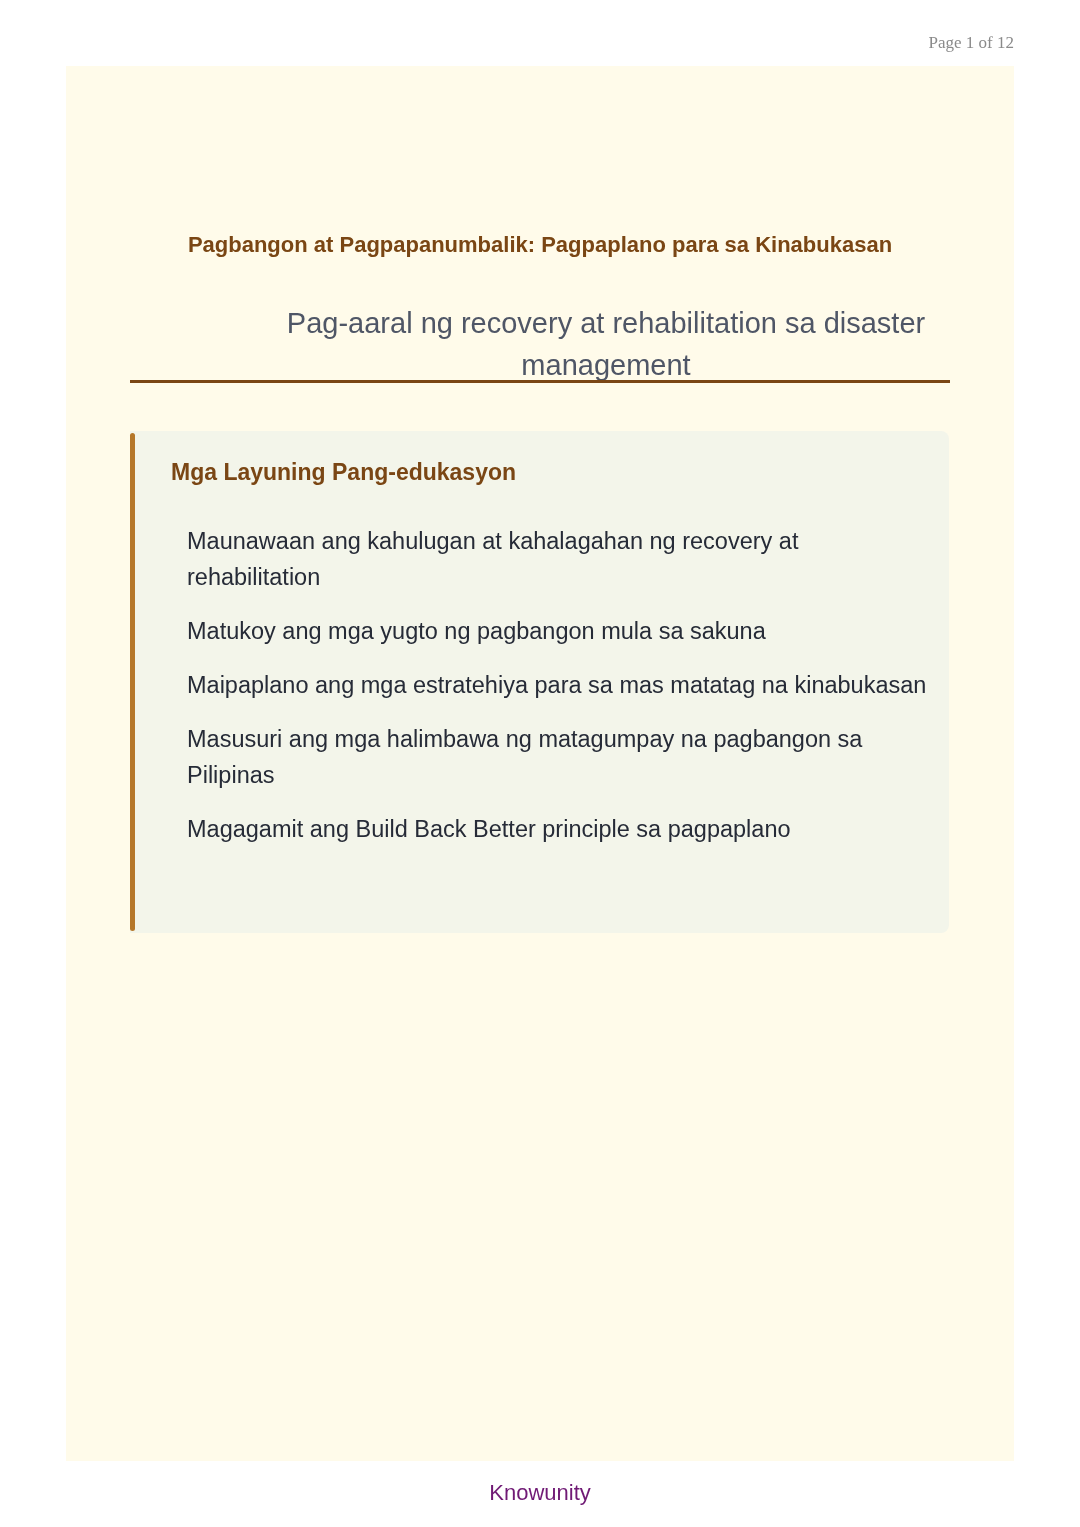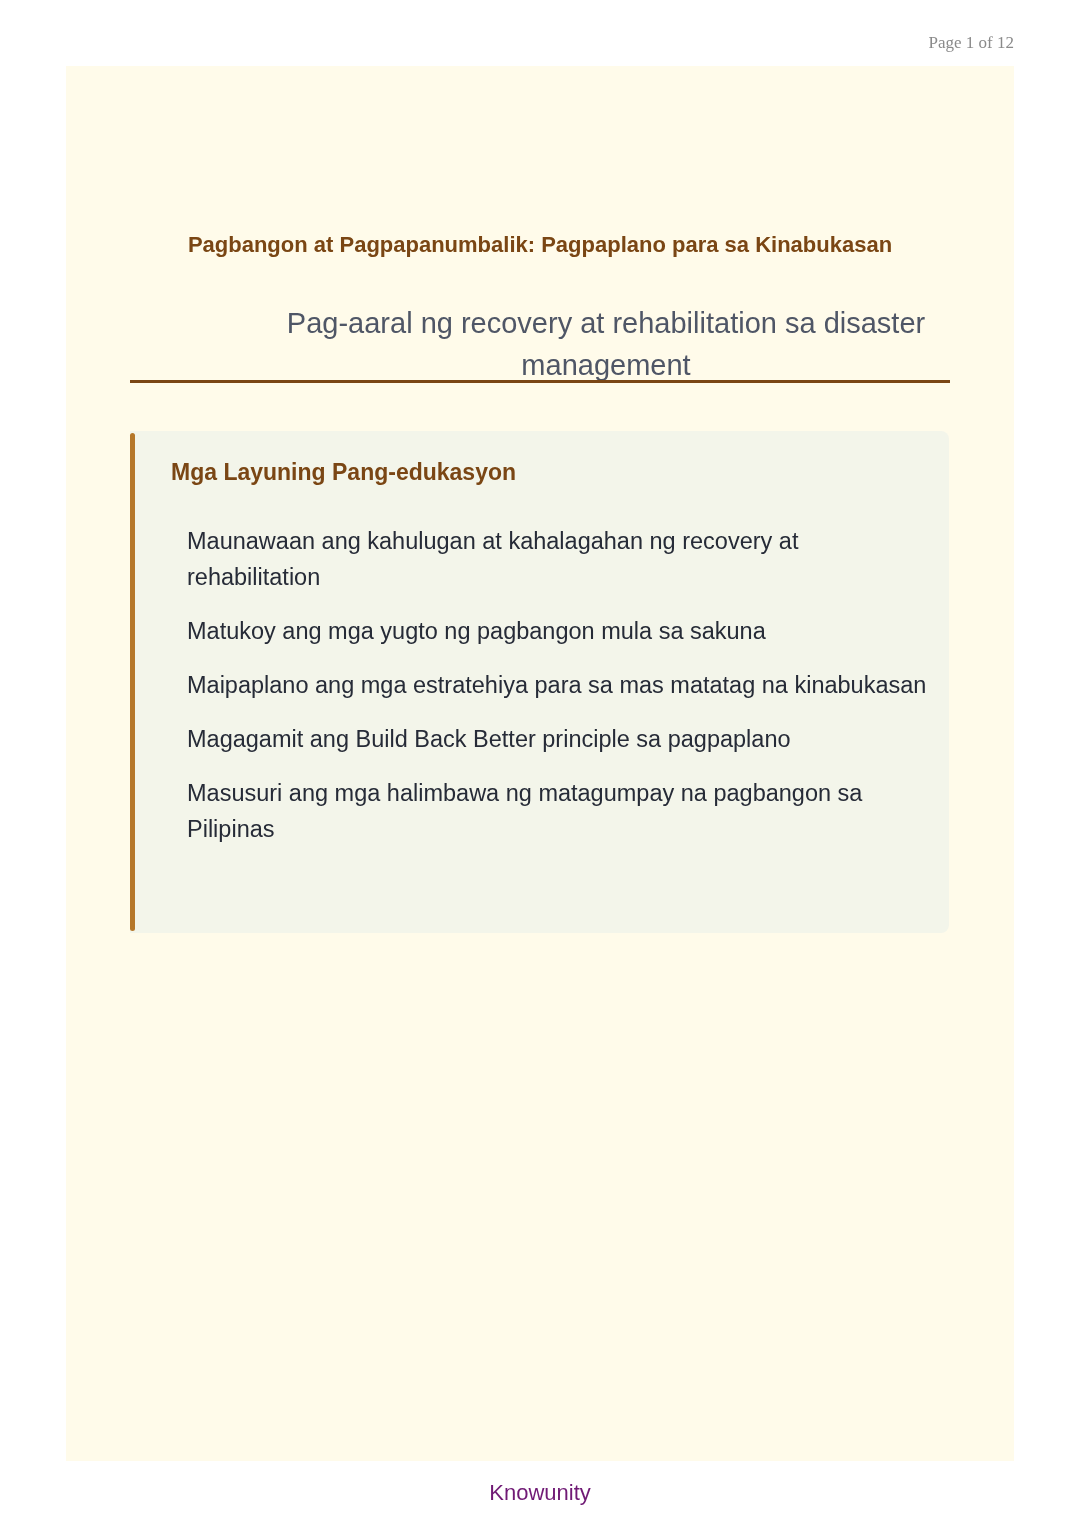--- a/index.html
+++ b/index.html
@@ -127,18 +127,18 @@
 
 <hr class="divider">
 
 <div class="objectives-box">
   <div class="accent-bar"></div>
   <h2 class="objectives-heading">Mga Layuning Pang-edukasyon</h2>
   <ul class="objectives-list">
     <li>Maunawaan ang kahulugan at kahalagahan ng recovery at rehabilitation</li>
     <li>Matukoy ang mga yugto ng pagbangon mula sa sakuna</li>
     <li>Maipaplano ang mga estratehiya para sa mas matatag na kinabukasan</li>
+    <li>Masusuri ang mga halimbawa ng matagumpay na pagbangon sa Pilipinas</li>
     <li>Magagamit ang Build Back Better principle sa pagpaplano</li>
-    <li>Masusuri ang mga halimbawa ng matagumpay na pagbangon sa Pilipinas</li>
   </ul>
 </div>
 
 <div class="footer-brand">Knowunity</div>
 
 </body></html>

